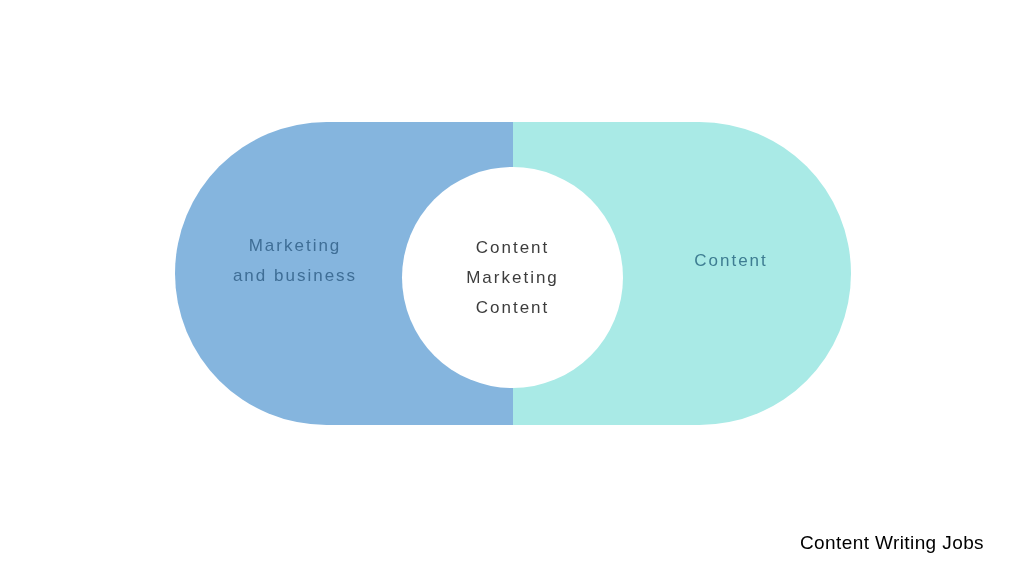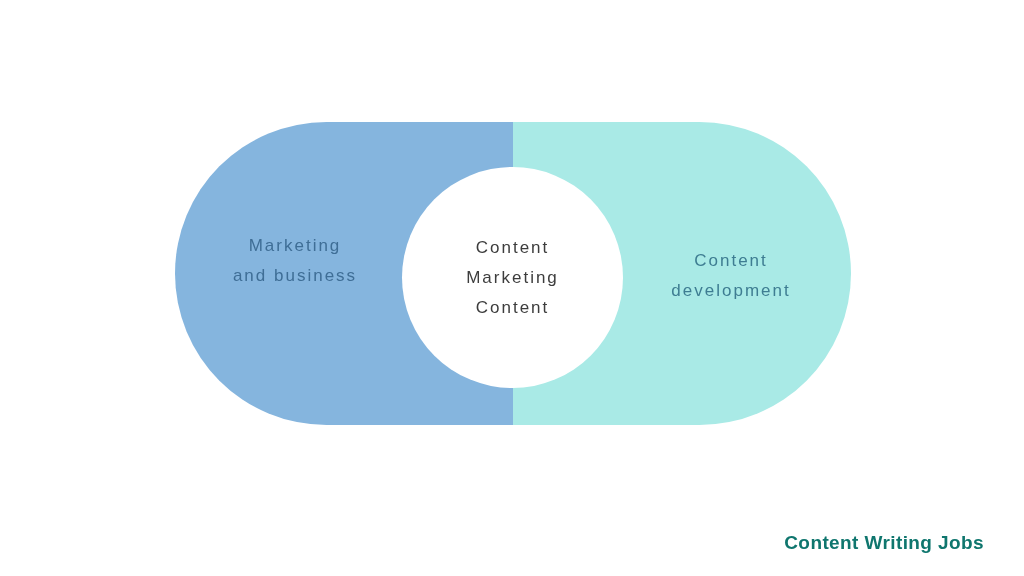--- a/index.html
+++ b/index.html
@@ -74,23 +74,23 @@
     color: #3e7d92;
   }
   .label-center {
     color: #3d3d3d;
   }
   .brand {
     position: absolute;
     right: 40px;
     bottom: 22px;
     font-size: 19px;
-    font-weight: 700;
+    font-weight: 400;
     letter-spacing: 0.4px;
-    color: #0f766e;
+    color: #000000;
   }
 </style>
 </head>
 <body>
 
 <div class="canvas">
 
   <div class="pill">
     <div class="pill-left"></div>
     <div class="pill-right"></div>
@@ -104,18 +104,17 @@
     </div>
   </div>
 
   <div class="label label-left">
     <div>Marketing</div>
     <div>and business</div>
   </div>
 
   <div class="label label-right">
     <div>Content</div>
-    <div>development</div>
   </div>
 
   <div class="brand">Content Writing Jobs</div>
 
 </div>
 
 </body></html>

